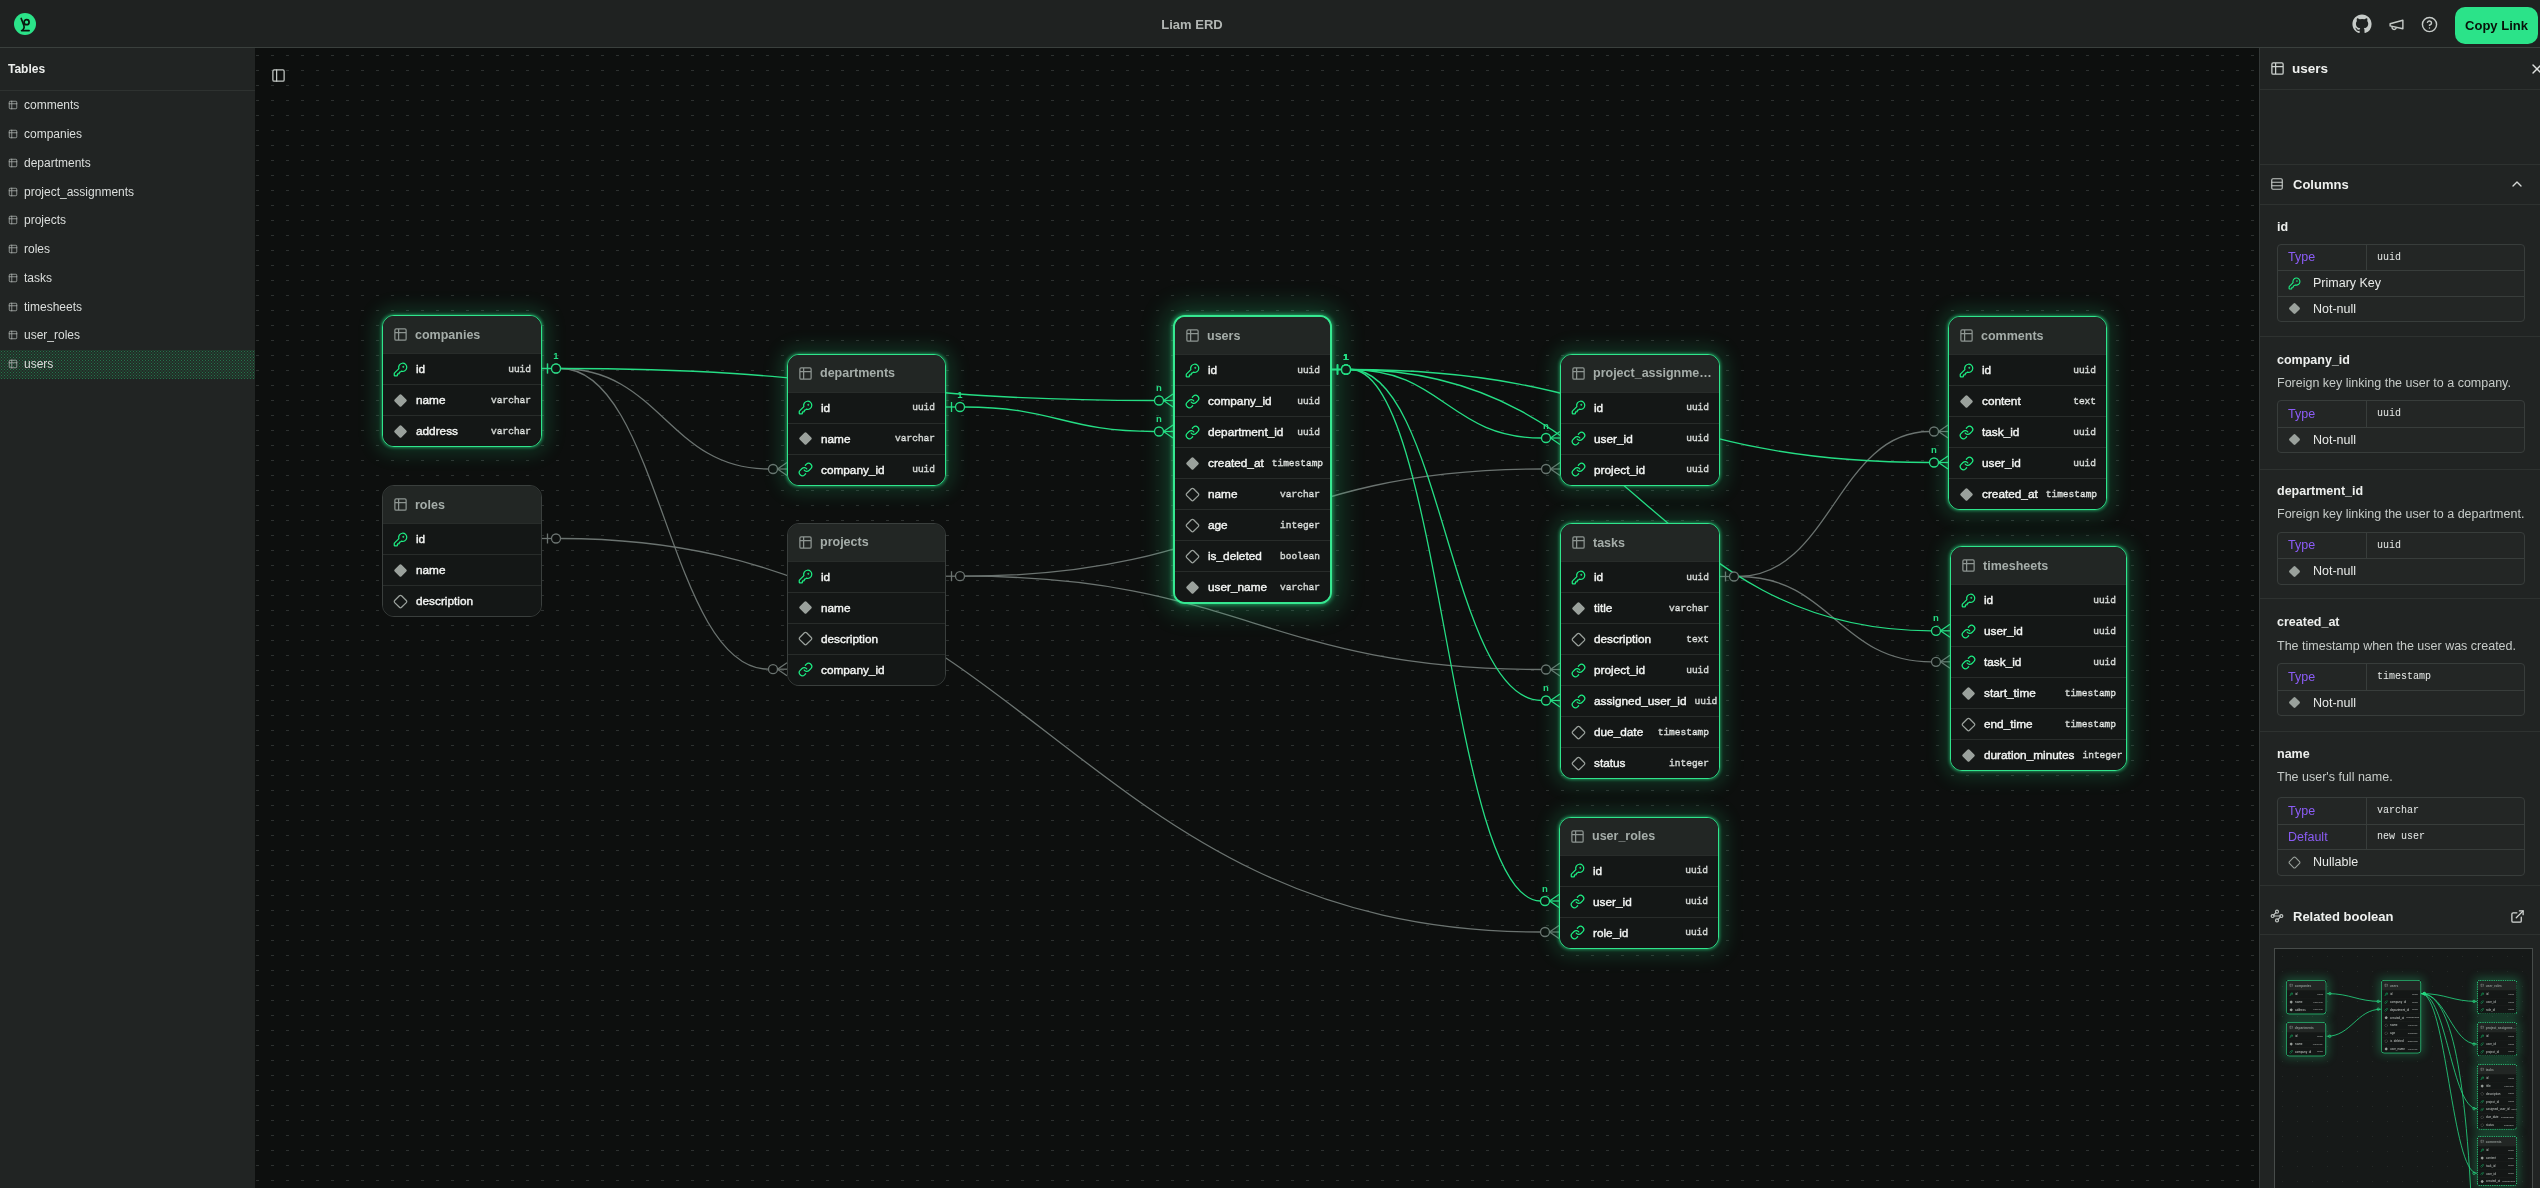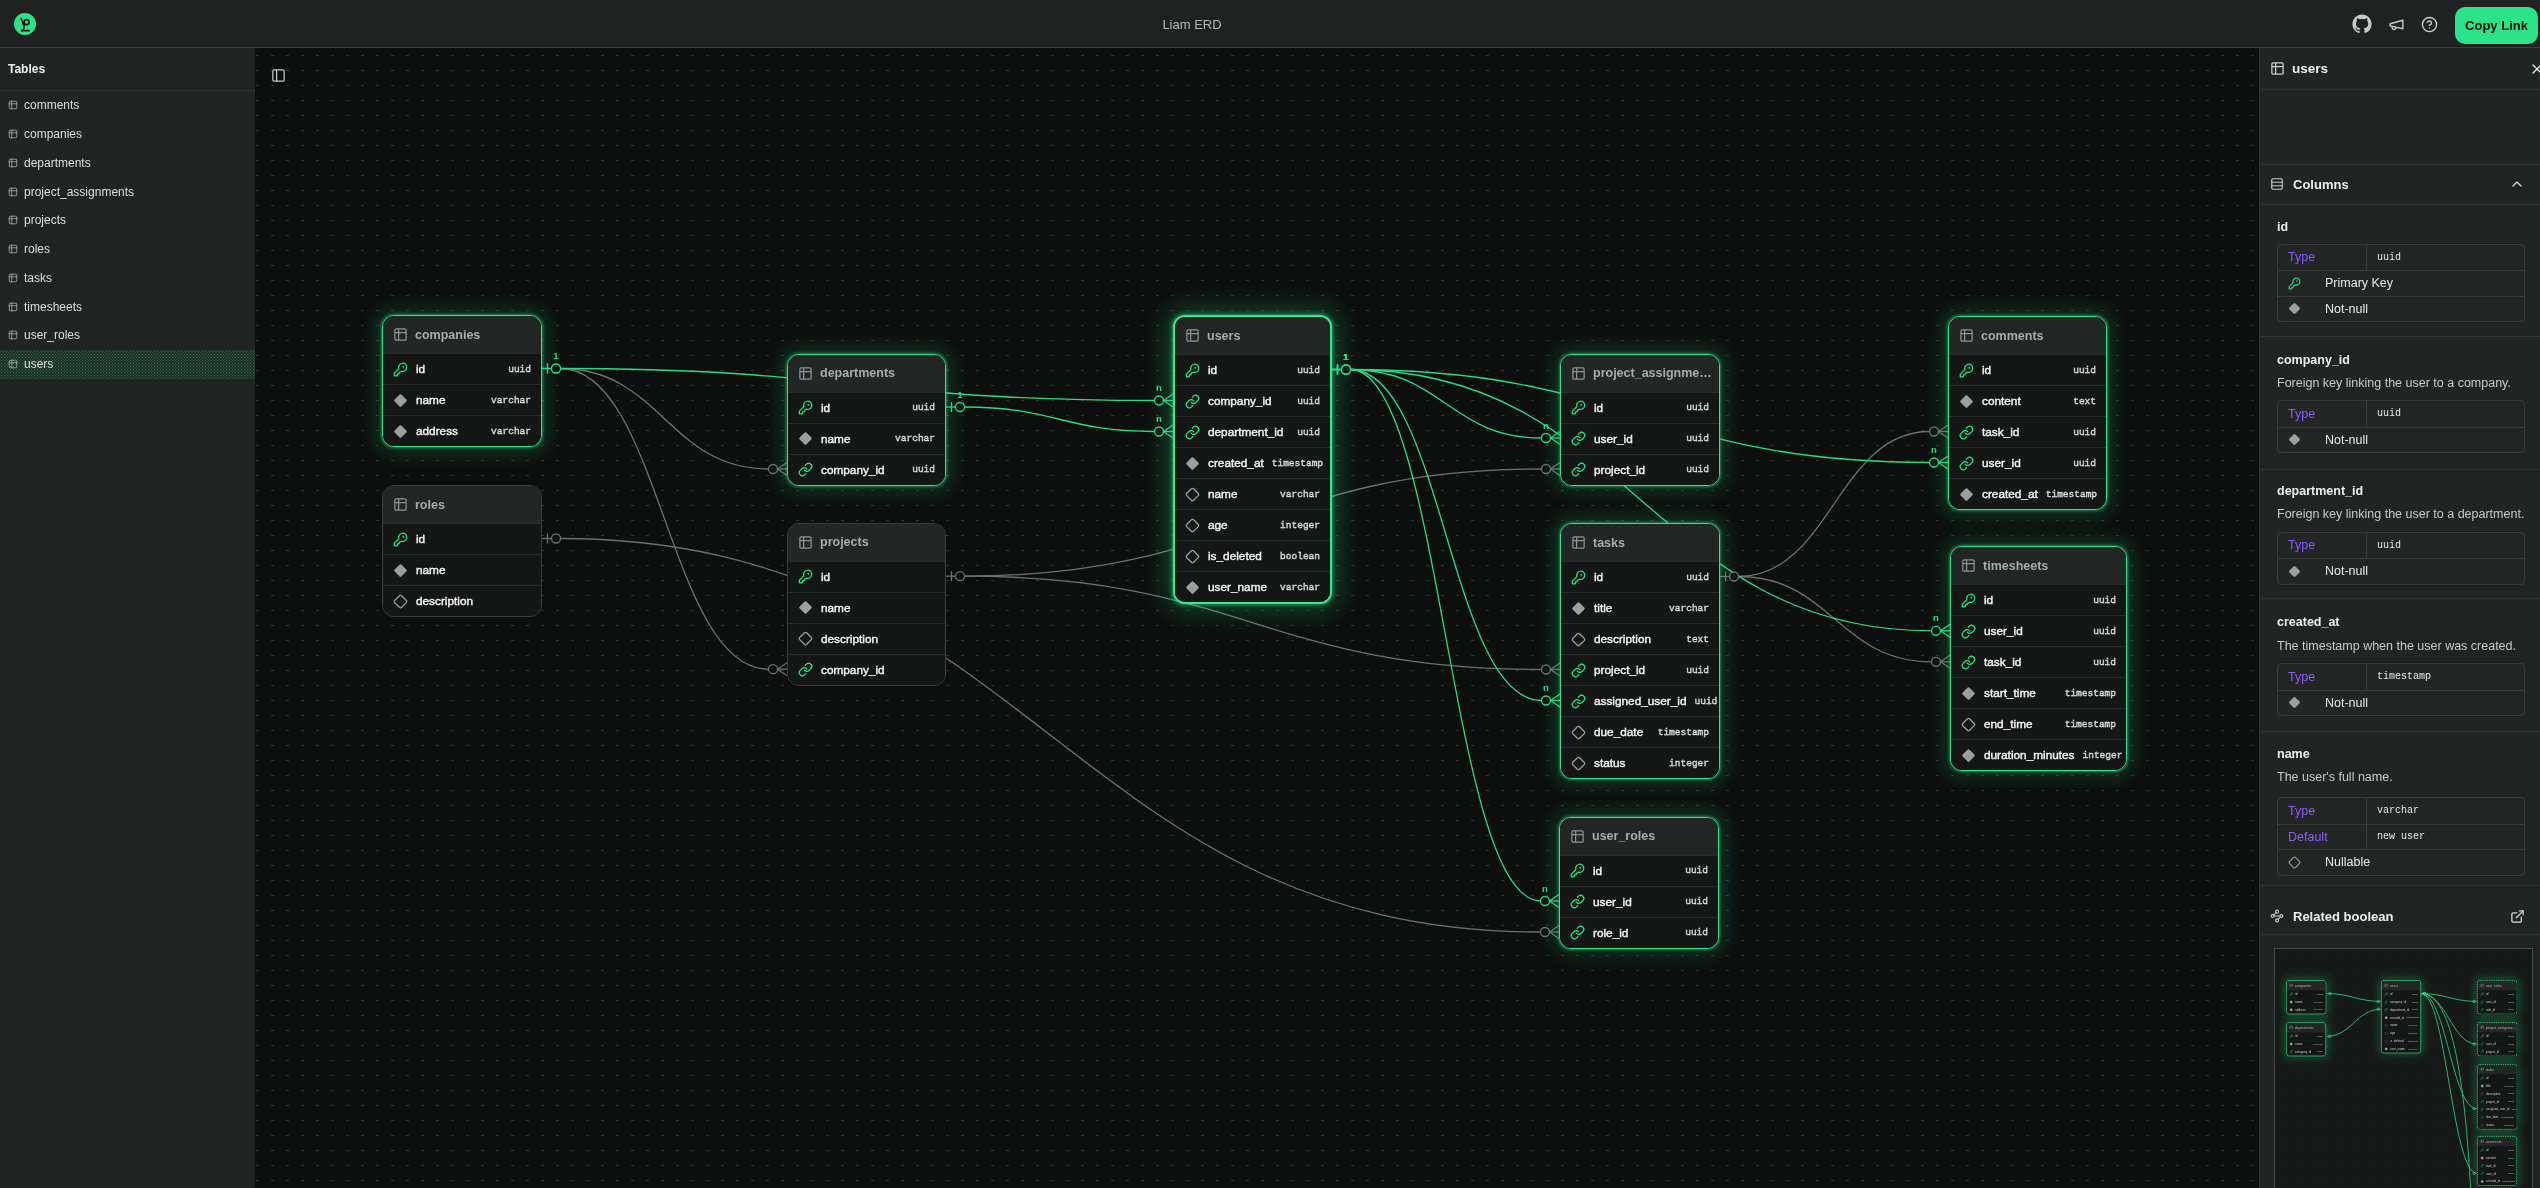--- a/index.html
+++ b/index.html
@@ -4,21 +4,21 @@
 *{margin:0;padding:0;box-sizing:border-box}
 html,body{width:2540px;height:1188px;overflow:hidden;background:#212423;
   font-family:"Liberation Sans",sans-serif;-webkit-font-smoothing:antialiased}
 svg{display:block;flex:none}
 
 .topbar{position:absolute;left:0;top:0;width:2540px;height:48px;background:#1f2221;
   border-bottom:1px solid #3a403d;z-index:30}
 .logo{position:absolute;left:14px;top:13px;width:22px;height:22px;border-radius:50%;background:#2be389}
 .logo svg{position:absolute;left:0;top:0}
 .title{position:absolute;left:1142px;top:0;width:100px;height:48px;display:flex;align-items:center;
-  justify-content:center;color:#b2b7b4;font-size:13px;font-weight:400}
+  justify-content:center;color:#b2b7b4;font-size:13px;font-weight:700}
 .tbicons{position:absolute;right:102px;top:0;height:48px;display:flex;align-items:center;gap:16px;color:#c6cbc8}
 .copylink{position:absolute;right:2px;top:7px;width:83px;height:37px;border-radius:10px;background:#2be389;
   color:#081109;font-size:13px;font-weight:700;display:flex;align-items:center;justify-content:center}
 
 .sidebar{position:absolute;left:0;top:48px;width:255px;height:1140px;background:#212423;z-index:20}
 .shead{height:43px;display:flex;align-items:center;padding:0 8px;color:#eceeec;
   font-size:12px;font-weight:700;border-bottom:1px solid #2e3230}
 .sitem{height:28.75px;display:flex;align-items:center;gap:6px;padding:0 8px;color:#dcdfdd;font-size:12px}
 .sitem .si{color:#a3aaa6;width:10px;height:10px}
 .sitem.active{background-color:#222c26;
@@ -53,21 +53,21 @@
 .pdiv{position:absolute;left:0;width:281px;border-top:1px solid #2e3230}
 .psec{position:absolute;left:0;width:281px;height:38px;display:flex;align-items:center;gap:9px;padding:0 10px;
   color:#eff1ef;font-size:13px;font-weight:700}
 .psec .hi{color:#c3c8c5}
 .pchev{margin-left:auto;color:#d6d9d7;padding-right:6px}
 .plabel{position:absolute;left:17px;color:#edefed;font-size:12.5px;font-weight:700}
 .pdesct{position:absolute;left:17px;color:#c6cbc8;font-size:12.5px}
 .ptable{position:absolute;left:17px;width:248px;border:1px solid #383d3b;border-radius:4px;background:#232625}
 .prow{display:flex;height:25.5px;border-top:1px solid #383d3b;align-items:center}
 .prow:first-child{border-top:none}
-.prow.single{gap:24px;padding:0 10px;color:#e8eae8;font-size:12.5px}
+.prow.single{gap:12px;padding:0 10px;color:#e8eae8;font-size:12.5px}
 .pcell{height:100%;display:flex;align-items:center}
 .pcell.l{width:89px;padding:0 10px;color:#8b5cf6;font-size:12.5px;border-right:1px solid #383d3b}
 .pcell.v{padding:0 10px;color:#e6e9e7;font-family:"Liberation Mono",monospace;font-size:10px}
 .pi{color:#9aa19c} .pi.g{color:#1ded83}
 
 .minimap{position:absolute;left:13.8px;top:899.6px;width:259.5px;height:241px;border:1px solid #474c4a;
   background:#161918;background-image:radial-gradient(#252927 0.8px, transparent 1px);
   background-size:15px 15px;overflow:hidden}
 .medges{position:absolute;left:0;top:0}
 .mwrap{position:absolute;z-index:3}

